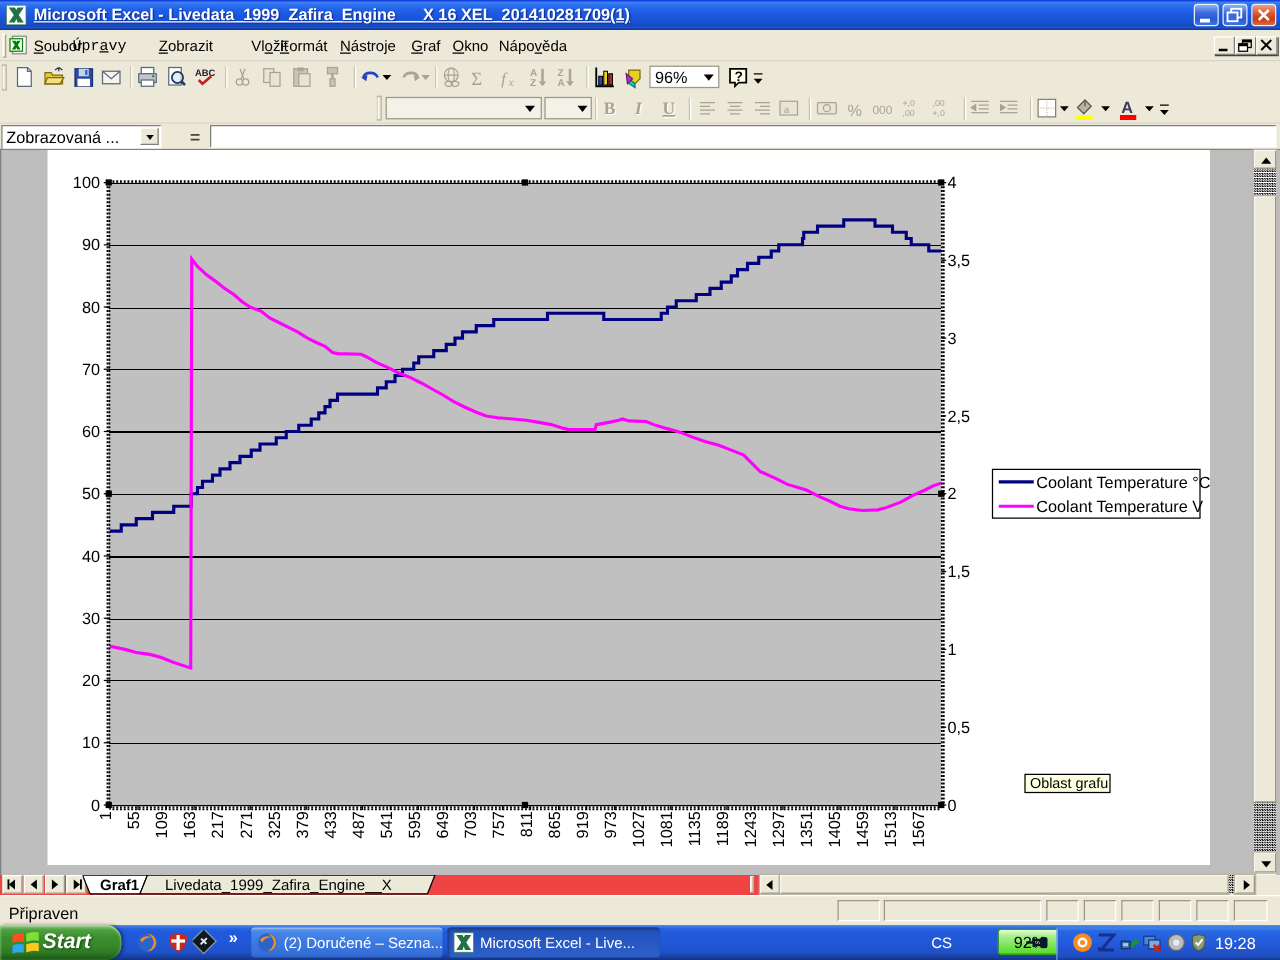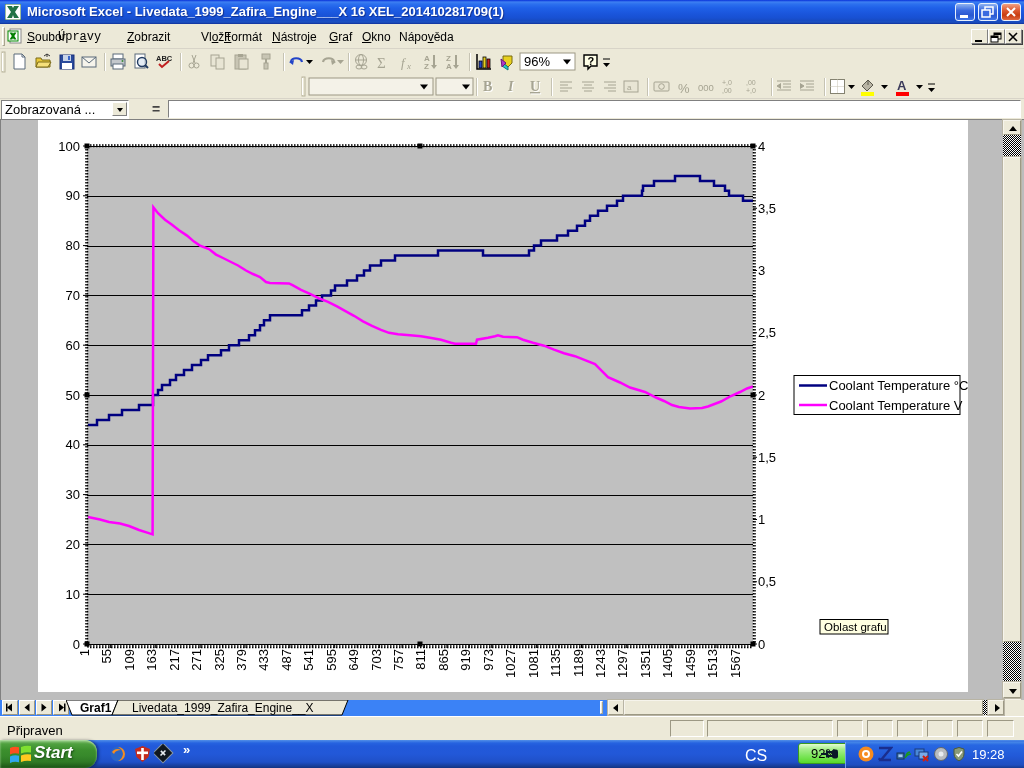--- a/index.html
+++ b/index.html
@@ -4,21 +4,21 @@
 <style>
 * { margin:0; padding:0; box-sizing:border-box; }
 html,body { width:1024px; height:768px; overflow:hidden; }
 body { font-family:"Liberation Sans", sans-serif; position:relative; background:#ECE9D8; }
 .abs { position:absolute; }
 
 
 #titlebar { left:0; top:0; width:1024px; height:24px;
   background:linear-gradient(180deg,#0831D9 0px,#3E80F2 2px,#2C70EE 4px,#1F60E8 8px,#1A55DB 14px,#1850D2 18px,#174ABF 21px,#1D53C4 22px,#10309A 24px); }
 #titlebar .ticon { left:5px; top:4px; width:16px; height:16px; }
-#titlebar .ttext { left:27px; top:4px; color:#fff; font-size:13px; font-weight:bold; text-shadow:1px 1px 1px #103090; white-space:nowrap; }
+#titlebar .ttext { left:27px; top:4px; color:#fff; font-size:13px; font-weight:bold; text-shadow:1px 1px 1px #103090; white-space:nowrap;text-decoration:underline; }
 .capbtn { top:3px; width:20px; height:18px; border-radius:3px; border:1px solid #E8F0FC;
   background:linear-gradient(180deg,#8DB2F0 0%,#3A6AE0 40%,#2A58D0 70%,#3E74E8 100%); color:#fff; }
 .capbtn.close { background:linear-gradient(180deg,#F0A080 0%,#DD5A32 40%,#C83C10 70%,#E06840 100%); }
 
 
 #menubar { left:0; top:24px; width:1024px; height:25px; background:#ECE9D8; border-bottom:1px solid #D8D4C8; }
 #menubar .mitem { position:absolute; top:6px; font-size:12px; color:#000; }
 #menubar .mitem u { text-decoration:underline; }
 .grip { position:absolute; width:3px; border-left:1px solid #fff; border-top:1px solid #fff; border-right:1px solid #A8A490; border-bottom:1px solid #A8A490; background:#ECE9D8; }
 .wbtn { position:absolute; top:5px; width:17px; height:15px; background:#ECE9D8; border:1px solid; border-color:#fff #808080 #808080 #fff; box-shadow:1px 1px 0 #404040; }
@@ -36,21 +36,21 @@
 
 #client { left:0; top:119px; width:1024px; height:581px; background:#BDBDBD; }
 #vscroll { position:absolute; left:1003px; top:0; width:18px; height:581px; background:#F7F4EA; }
 
 
 .sbtn { position:absolute; background:#ECE9D8; border:1px solid; border-color:#F6F4EC #9C9884 #9C9884 #F6F4EC; outline:1px solid #B8B4A4; }
 .arr { position:absolute; width:0; height:0; }
 .check { background-image:repeating-conic-gradient(#000 0% 25%, #fff 0% 50%); background-size:2px 2px; }
 
 
-#tabrow { left:0; top:700px; width:844px; height:16px; background:#3b82f6; }
+#tabrow { left:0; top:700px; width:844px; height:16px; background:#ef4444; }
 .tabbtn { position:absolute; top:0px; width:16px; height:15px; background:#ECE9D8; border:1px solid; border-color:#fff #9C9884 #9C9884 #fff; font-size:8px; text-align:center; line-height:13px; }
 
 #statusbar { left:0; top:716px; width:1024px; height:24px; background:#ECE9D8; border-top:1px solid #fff; font-size:13px;text-align:right; }
 .spanel { position:absolute; top:3px; height:17px; border:1px solid; border-color:#9C9884 #FFF #FFF #9C9884; }
 
 
 #taskbar { left:0; top:740px; width:1024px; height:28px;
   background:linear-gradient(180deg,#518FE8 0px,#2663E0 3px,#2159DA 6px,#2258D8 14px,#1F50C8 22px,#16398E 27px,#123283 28px); }
 #startbtn { position:absolute; left:0; top:0; width:97px; height:28px; border-radius:0 12px 12px 0;
   background:linear-gradient(180deg,#8CC47E 0px,#4FA13F 4px,#3C8F2E 10px,#37892B 16px,#2F7A25 22px,#1E5A18 27px);
@@ -598,22 +598,37 @@
       <path d="M7.5 0 L15 3 L13.5 11 L7.5 16 L1.5 11 L0 3 Z" fill="#C42B1C"></path>
       <rect x="6.2" y="2" width="2.6" height="12" fill="#fff"></rect>
       <rect x="2" y="5.5" width="11" height="2.6" fill="#fff"></rect>
     </svg>
   <svg style="position:absolute; left:154px; top:4px;" width="20" height="20">
       <rect x="2" y="2" width="14" height="14" transform="rotate(45 9 9)" fill="#101820" stroke="#8899AA"></rect>
       <path d="M6 9 L12 9 M9 5.5 L9 12.5" stroke="#E8EDF2" stroke-width="1.6" transform="rotate(45 9 9)"></path>
     </svg>
   <div style="position:absolute; left:183px; top:2px; color:#fff; font-size:13px; font-weight:bold;">»</div>
 
-
-  <div style="position:absolute; left:745px; top:7px; color:#fff; font-size:16px;">CS</div>
+  <div class="taskbtn" style="left:201px; width:153px; background:linear-gradient(180deg,#71A1EE 0px,#4585E8 4px,#3B79E1 12px,#3670D8 20px,#2E62C8 24px); box-shadow:inset 0 1px 0 #9CC0F4;">
+    <svg style="position:absolute; left:5px; top:4px;" width="16" height="16">
+        <circle cx="8" cy="8" r="7.5" fill="#2965C8"></circle>
+        <path d="M8 1 A7 7 0 0 1 15 8 A7 7 0 0 1 8 15 A9 9 0 0 0 13 8 A9 9 0 0 0 8 1" fill="#F68B1F"></path>
+        <path d="M2 6 C4 3 8 2 11 4 C8 4 5 5 4 8 Z" fill="#F68B1F"></path>
+      </svg>
+    <span style="position:absolute; left:26px; top:5px; white-space:nowrap;">(2) Doručené – Sezna...</span>
+  </div>
+  <div class="taskbtn" style="left:358px; width:170px; background:linear-gradient(180deg,#1E48A8 0px,#2353BC 4px,#2A5BC4 16px,#2E60C8 24px); box-shadow:inset 1px 1px 2px #16367E;">
+    <svg style="position:absolute; left:5px; top:4px;" width="16" height="16" viewBox="0 0 16 16">
+        <rect x="0" y="0" width="16" height="16" fill="#fff" stroke="#3C7A3C"></rect>
+        <path d="M2 2 L7 2 L8 4 L9 2 L14 2 L10 8 L14 14 L9 14 L8 11 L7 14 L2 14 L6 8 Z" fill="#217346"></path>
+      </svg>
+    <span style="position:absolute; left:26px; top:5px; white-space:nowrap;">Microsoft Excel - Live...</span>
+  </div>
+
+  <div style="position:absolute; left:745px; top:7px; color:#fff; font-size:12px;">CS</div>
   <div style="position:absolute; left:766px; top:3px; width:52px; height:21px; border-radius:3px; background:linear-gradient(180deg,#E4FDD2 0px,#A8EE8E 5px,#7CE55A 12px,#52D824 20px); border:1px solid #3A9A20; color:#000; font-size:13px; text-align:center; line-height:20px;margin-left:32px;">92%</div>
   <svg style="position:absolute; left:820px; top:7px;" width="20" height="14">
       <path d="M1 7 L7 7 M7 3.5 L7 10.5 M7 5 L12 5 M7 9 L12 9" stroke="#0A1828" stroke-width="2"></path>
       <rect x="12" y="2.5" width="6" height="9" rx="2" fill="#0A1828"></rect>
     </svg>
   <div style="position:absolute; left:845px; top:2px; width:179px; height:26px; background:linear-gradient(180deg,#4688E8 0px,#2767E2 3px,#2259D8 14px,#1F4EC0 23px,#16398E 26px); border-left:1px solid #6FA0EC;"></div>
   <svg style="position:absolute; left:858px; top:6px;" width="16" height="16">
       <circle cx="8" cy="8" r="7.5" fill="#F68B1F"></circle>
       <circle cx="8" cy="8" r="4" fill="#fff"></circle>
       <circle cx="8" cy="8" r="2" fill="#F68B1F"></circle>

